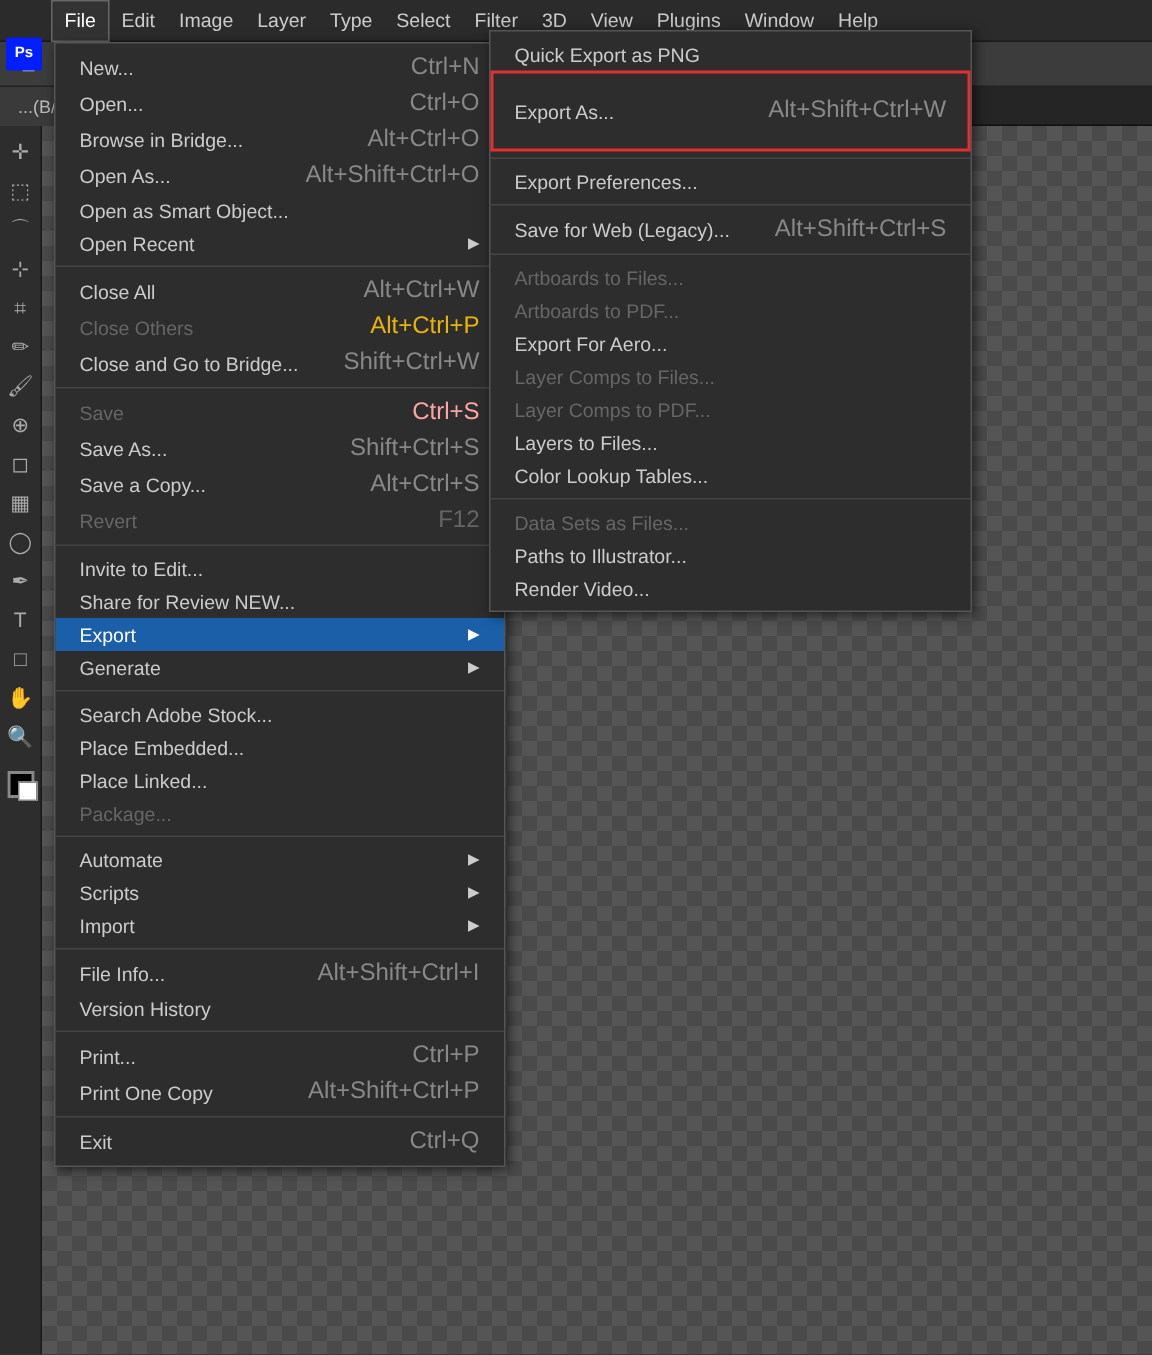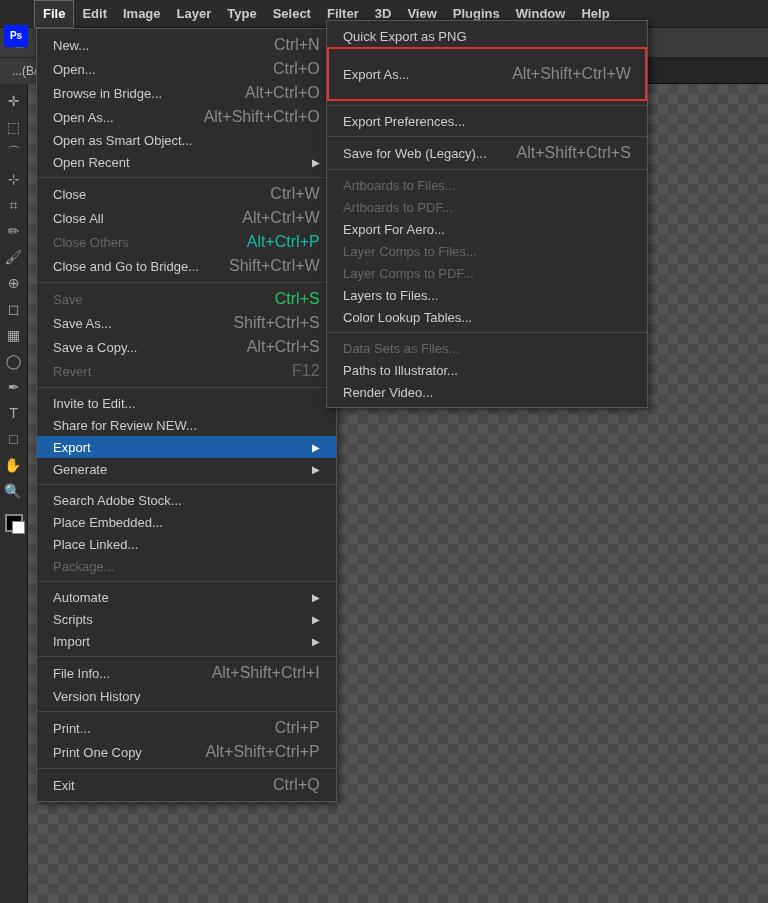--- a/index.html
+++ b/index.html
@@ -41,21 +41,20 @@
       margin-top: 44px;
     }
     .menu-item {
       padding: 2px 8px;
       cursor: pointer;
       color: #ccc;
       font-size: 13px;
       height: 28px;
       display: flex;
       align-items: center;
-      font-weight: bold;
     }
     .menu-item.file-active {
       background: #333;
       border: 1px solid #666;
       color: #fff;
     }
 
     
     .toolbar-row {
       display: flex;
@@ -345,45 +344,41 @@
     <span>Open as Smart Object...</span>
   </div>
 
   <div class="menu-row">
     <span>Open Recent</span>
     <span class="arrow">▶</span>
   </div>
 
   <div class="menu-separator"></div>
 
-  <div class="menu-row">
-    <span>Close</span>
-    <span class="shortcut">Ctrl+W</span>
-  </div>
 
   <div class="menu-row">
     <span>Close All</span>
     <span class="shortcut">Alt+Ctrl+W</span>
   </div>
 
   <div class="menu-row disabled">
     <span>Close Others</span>
-    <span class="shortcut" style="color:#14b8a6">Alt+Ctrl+P</span>
+    <span class="shortcut" style="color:#eab308">Alt+Ctrl+P</span>
   </div>
 
   <div class="menu-row">
     <span>Close and Go to Bridge...</span>
     <span class="shortcut">Shift+Ctrl+W</span>
   </div>
 
   <div class="menu-separator"></div>
 
   <div class="menu-row disabled">
     <span>Save</span>
-    <span class="shortcut" style="color:#22c55e">Ctrl+S</span>
+    <span class="shortcut" style="color:#fca5a5">Ctrl+S</span>
   </div>
 
   <div class="menu-row">
     <span>Save As...</span>
     <span class="shortcut">Shift+Ctrl+S</span>
   </div>
 
   <div class="menu-row">
     <span>Save a Copy...</span>
     <span class="shortcut">Alt+Ctrl+S</span>

